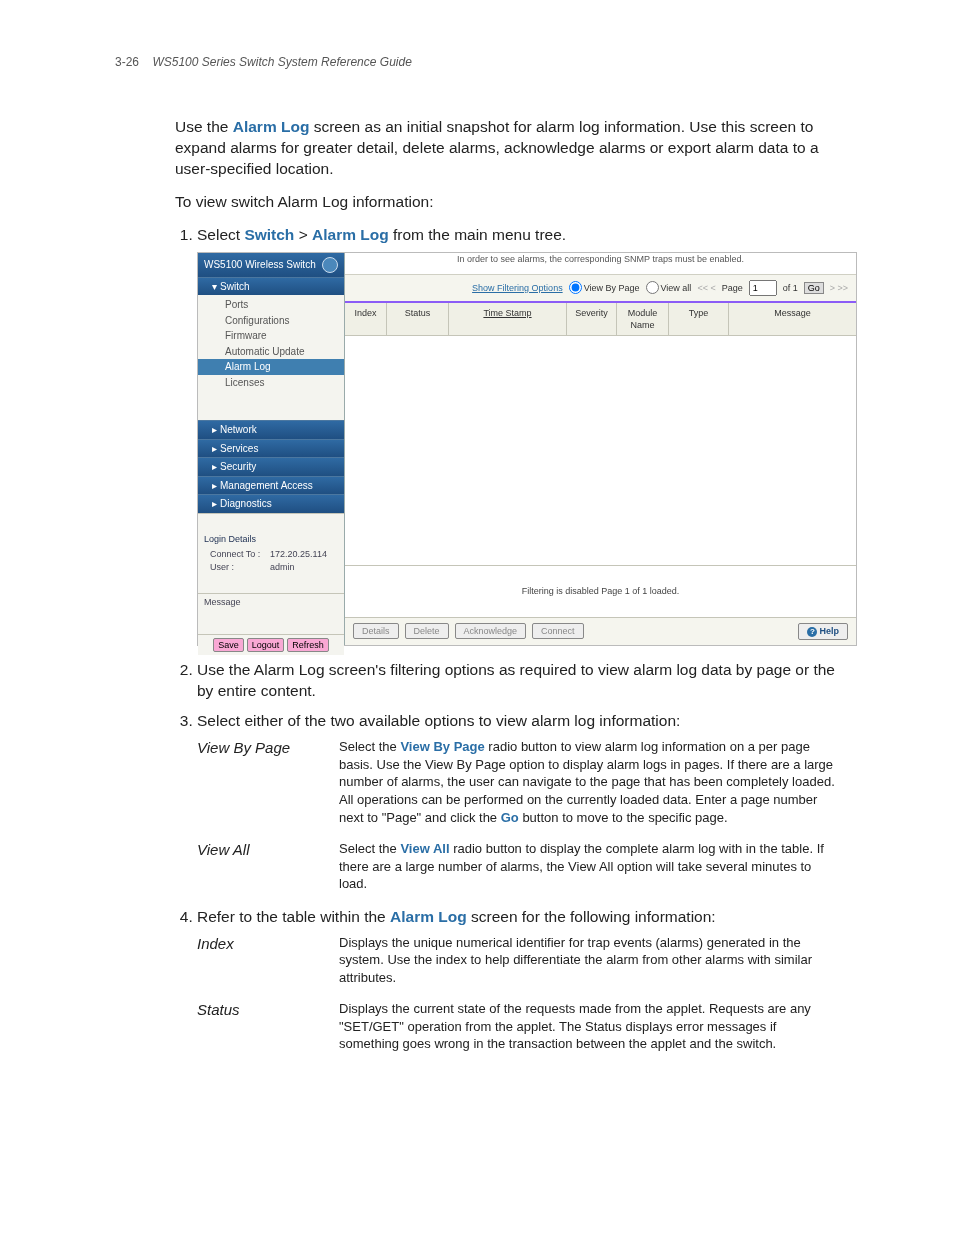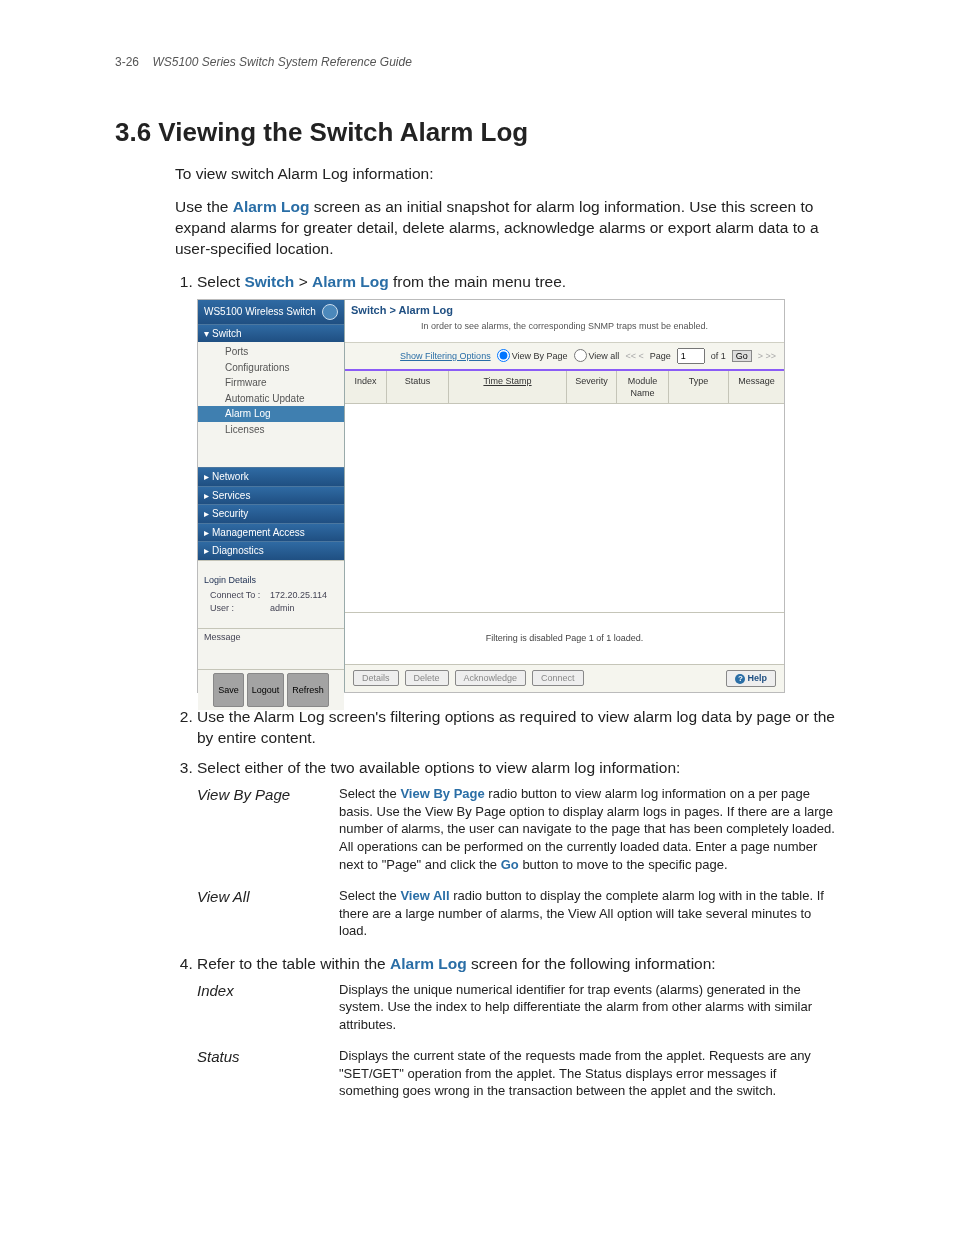--- a/index.html
+++ b/index.html
@@ -5,39 +5,39 @@
   html,body{margin:0;padding:0;background:#fff;font-family:Arial,Helvetica,sans-serif;color:#222;}
   .page{width:954px;min-height:1235px;margin:0 auto;position:relative;box-sizing:border-box;padding:55px 115px 60px 115px;}
   .header-line{font-size:12px;font-style:italic;color:#555;margin-bottom:48px;}
   .header-line .pgno{font-style:normal;margin-right:10px;}
   h1{font-size:26px;font-weight:bold;margin:0 0 16px 0;}
   .body{margin-left:60px;font-size:15.5px;line-height:1.35;}
   .body p{margin:0 0 12px 0;}
   .body ol{margin:0 0 12px 0;padding-left:22px;}
   .body li{margin-bottom:10px;}
   .kw{color:#2a6ea6;font-weight:bold;}
-  .screenshot{border:1px solid #bbb;width:588px;height:394px;margin:6px 0 14px 0;box-sizing:border-box;display:flex;flex-direction:column;font-family:Tahoma,Arial,sans-serif;}
+  .screenshot{border:1px solid #bbb;width:660px;height:394px;margin:6px 0 14px 0;box-sizing:border-box;display:flex;flex-direction:column;font-family:Tahoma,Arial,sans-serif;}
   .ss-top{flex:1;display:flex;min-height:0;}
   .ss-nav{width:146px;border-right:1px solid #9aa;display:flex;flex-direction:column;}
   .ss-brand{background:linear-gradient(#2f6aa3,#1f4f82);color:#fff;font-size:10px;padding:4px 6px;display:flex;align-items:center;justify-content:space-between;}
   .ss-brand .logo{display:inline-block;width:14px;height:14px;border-radius:50%;background:#4b88bb;border:1px solid #cde;position:relative;}
-  .ss-navsec{background:linear-gradient(#2f6aa3,#1f4f82);color:#fff;font-size:10px;padding:2px 6px;border-top:1px solid #4b77a0;}
+  .ss-navsec{background:linear-gradient(#2f6aa3,#1f4f82);color:#fff;font-size:10px;padding:2px 14px;border-top:1px solid #4b77a0;}
   .ss-navsec .arr{display:inline-block;margin-right:3px;}
   .ss-tree{background:#f4f4ef;flex:0 0 auto;padding:2px 0 30px 0;}
   .ss-tree .item{font-size:10px;color:#555;padding:1px 4px 1px 14px;white-space:nowrap;}
   .ss-tree .item.sel{background:#3f7fb0;color:#fff;}
   .ss-tree .ico{display:inline-block;width:10px;height:8px;margin-right:3px;vertical-align:middle;}
-  .ss-login{background:#f4f4ef;border-top:1px solid #c5c5b8;padding:13px 6px;font-size:9px;color:#445;}
+  .ss-login{background:#f4f4ef;border-top:1px solid #c5c5b8;padding:19px 6px;font-size:9px;color:#445;}
   .ss-login .hdr{color:#223355;margin-bottom:3px;}
   .ss-login .row{display:flex;gap:8px;margin:1px 0 1px 6px;}
   .ss-login .lab{min-width:52px;}
   .ss-msg{background:#f4f4ef;border-top:1px solid #c5c5b8;padding:2px 6px 26px 6px;font-size:9px;color:#445;}
   .ss-navspacer{flex:1 1 auto;background:#f4f4ef;}
   .ss-navbtns{background:#f4f4ef;border-top:1px solid #c5c5b8;padding:3px;display:flex;gap:3px;justify-content:center;}
-  .ss-navbtns button{font-size:9px;padding:11px 4px;border:1px solid #888;background:#a3a3a3;border-radius:2px;cursor:pointer;}
+  .ss-navbtns button{font-size:9px;padding:1px 4px;border:1px solid #888;background:#f9a8d4;border-radius:2px;cursor:pointer;}
   .ss-main{flex:1;display:flex;flex-direction:column;background:#fff;}
   .ss-crumb{font-size:11px;font-weight:bold;color:#1f4f82;padding:3px 6px;}
   .ss-note{font-size:9px;color:#555;text-align:center;border-bottom:1px solid #d0d0c4;padding-bottom:9px;}
   .ss-toolbar{display:flex;align-items:center;font-size:9px;color:#333;gap:6px;padding:5px 8px;background:#f5f5ee;border-bottom:2px solid #8b5cf6;flex-wrap:nowrap;}
   .ss-toolbar .link{color:#2a6ea6;text-decoration:underline;margin-left:auto;}
   .ss-toolbar label{display:flex;align-items:center;gap:2px;}
   .ss-toolbar input[type=radio]{margin:0;}
   .ss-toolbar .pgno-input{width:20px;font-size:9px;}
   .ss-toolbar .go{font-size:9px;padding:0 3px;border:1px solid #888;background:#ddd;}
   .ss-table-head{display:flex;background:#f0f0e6;border-bottom:1px solid #c5c5b8;}
@@ -57,27 +57,26 @@
 </style>
 </head>
 <body>
 
 <div class="page">
   <div class="header-line">
     <span class="pgno">3-26</span>
     <span>WS5100 Series Switch System Reference Guide</span>
   </div>
 
-  <h1>3.6 Viewing the Switch Alarm Log</h1>
 
   <div class="body">
-    <p>To view switch Alarm Log information:</p>
     <p>
       <span>Use the </span><span class="kw">Alarm Log</span><span> screen as an initial snapshot for alarm log information. Use this screen to expand alarms for greater detail, delete alarms, acknowledge alarms or export alarm data to a user-specified location.</span>
     </p>
+    <p>To view switch Alarm Log information:</p>
 
     <ol>
       <li>
         <span>Select </span><span class="kw">Switch</span><span> &gt; </span><span class="kw">Alarm Log</span><span> from the main menu tree.</span>
 
         
         <div class="screenshot">
           <div class="ss-top">
 
             <div class="ss-nav">
@@ -113,21 +112,20 @@
               <div class="ss-msg"><span>Message</span></div>
               <div class="ss-navspacer"></div>
               <div class="ss-navbtns">
                 <button>Save</button>
                 <button>Logout</button>
                 <button>Refresh</button>
               </div>
             </div>
 
             <div class="ss-main">
-              <div class="ss-crumb">Switch &gt; Alarm Log</div>
               <div class="ss-note">In order to see alarms, the corresponding SNMP traps must be enabled.</div>
               <div class="ss-toolbar">
                 <a class="link" href="#">Show Filtering Options</a>
                 <label>
                     <input type="radio" checked="" style="">
                     <span>View By Page</span>
                   </label>
                 <label>
                     <input type="radio" style="">
                     <span>View all</span>

